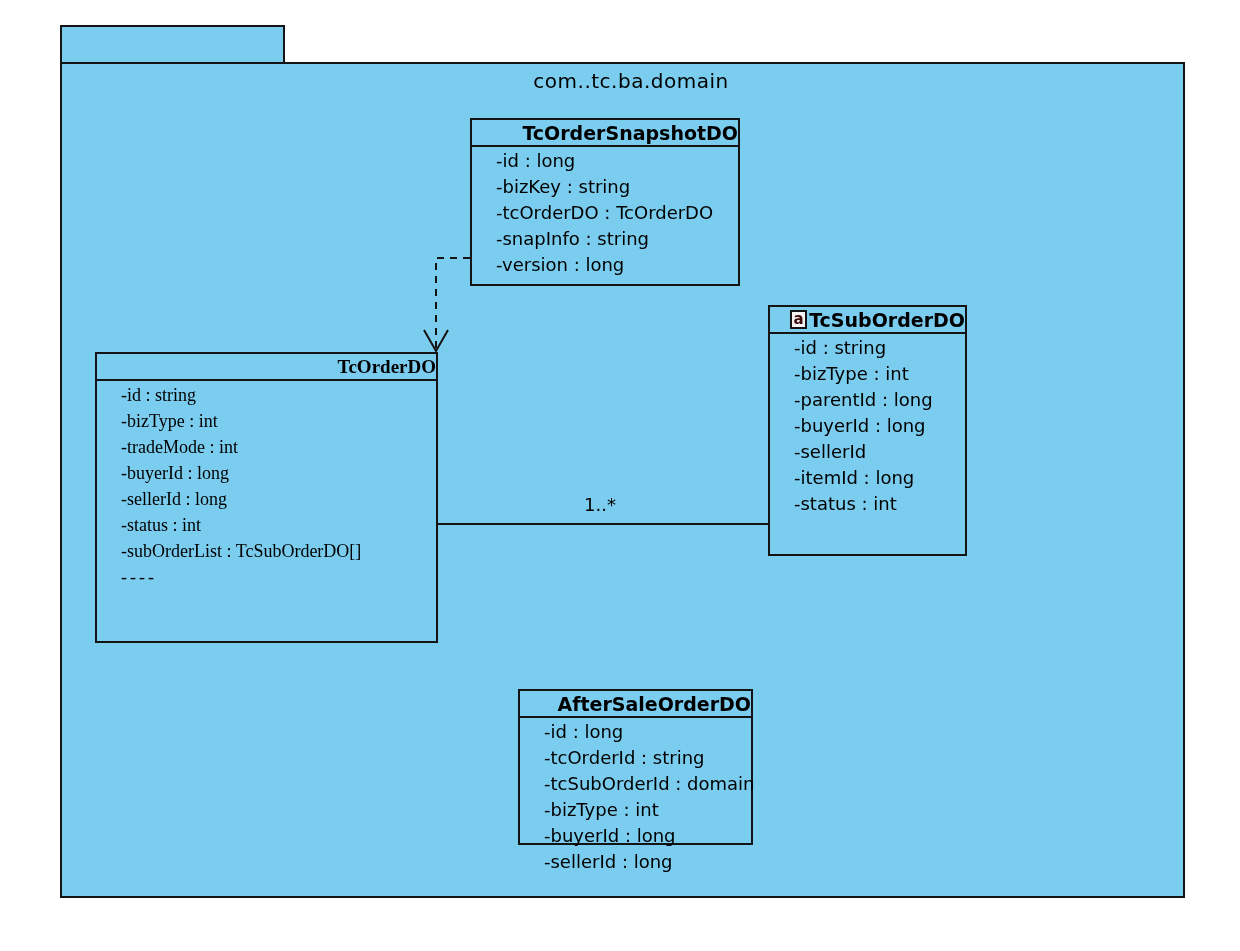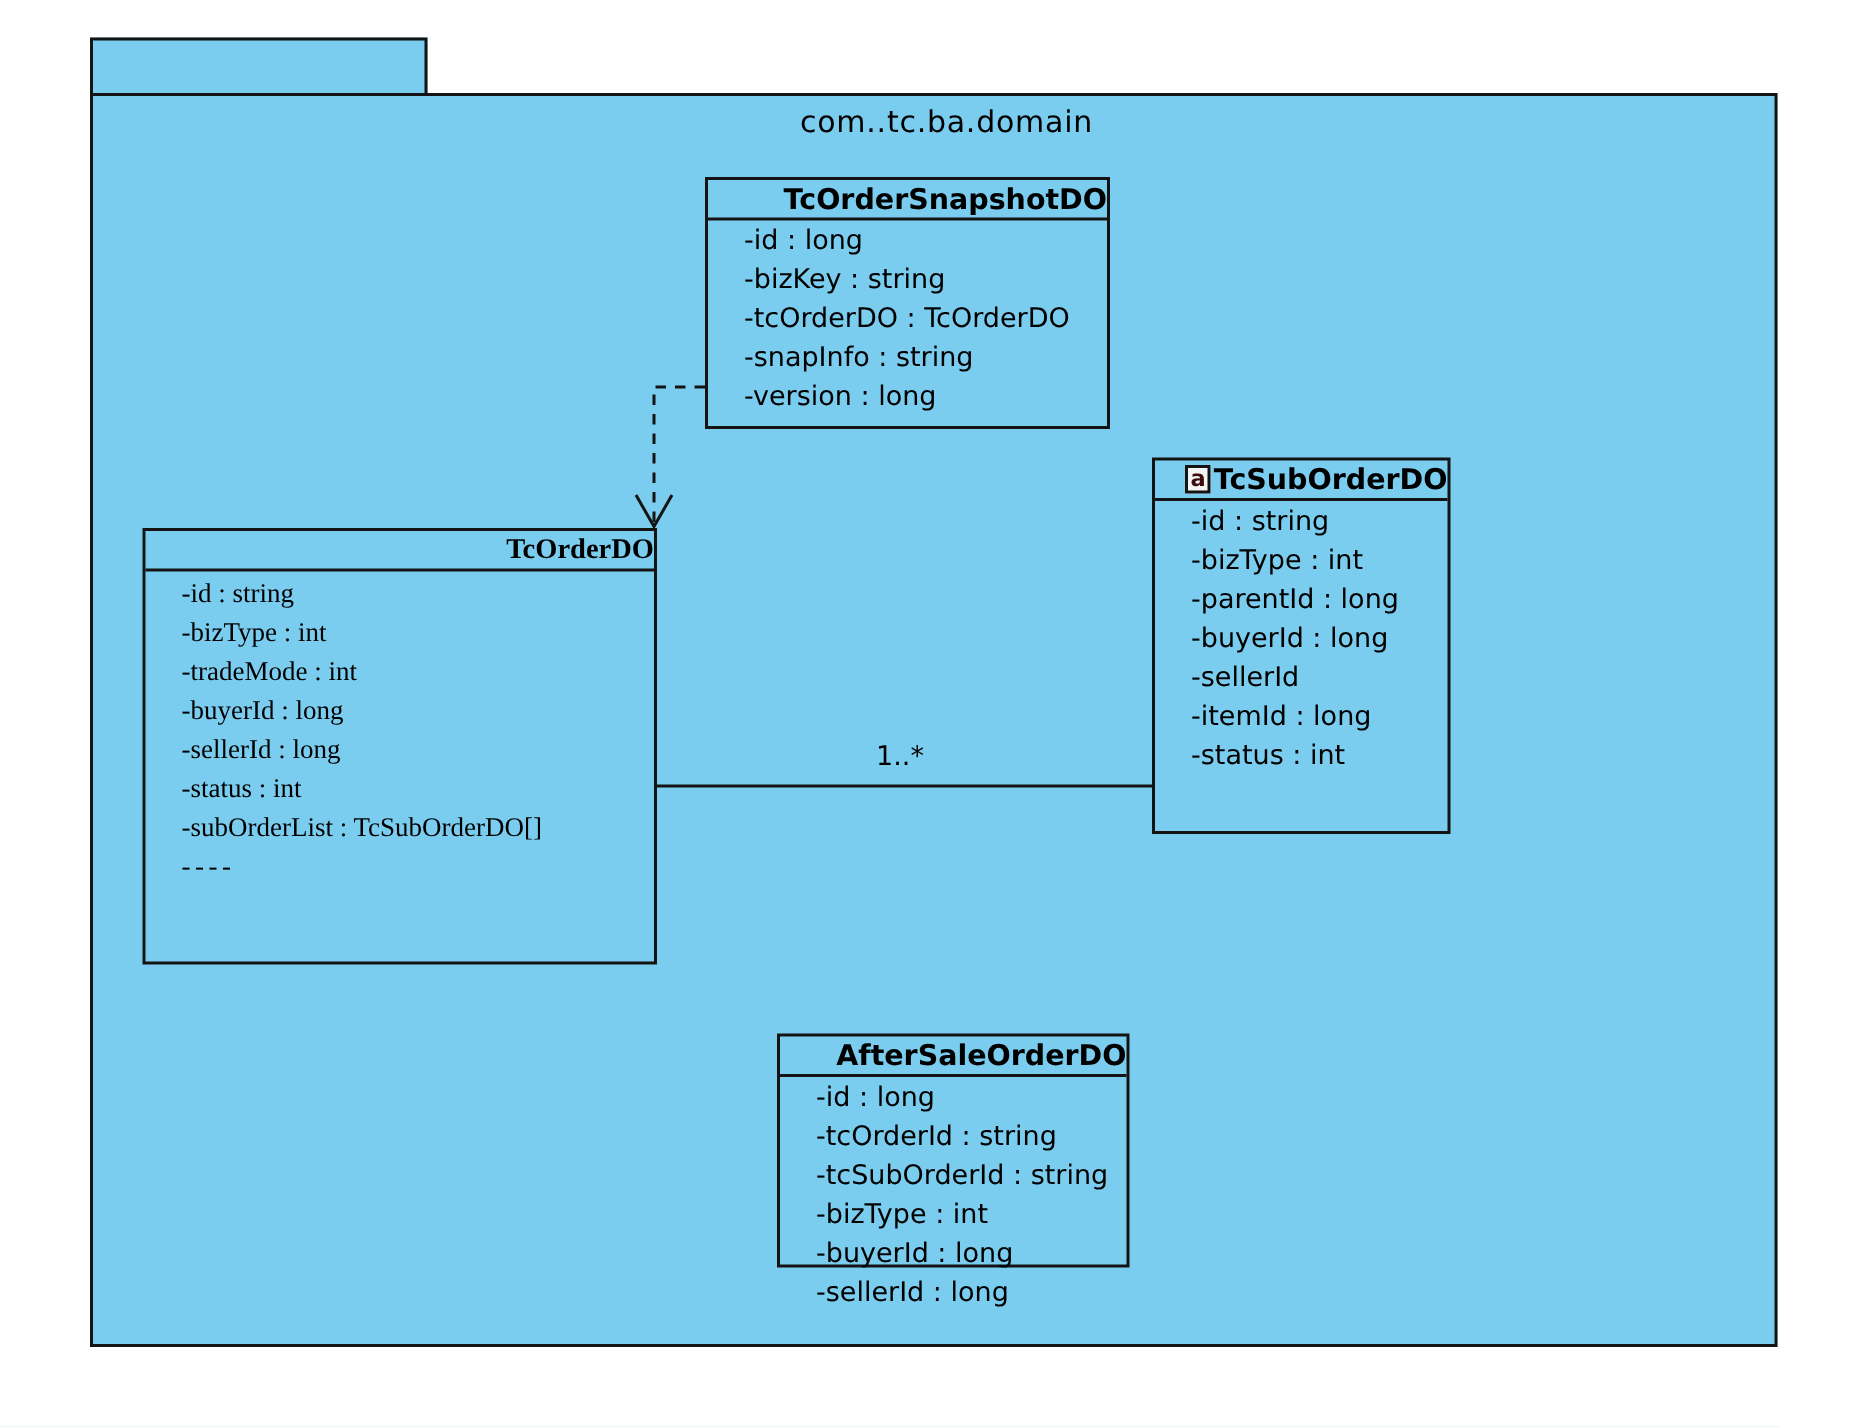--- a/index.html
+++ b/index.html
@@ -159,20 +159,20 @@
       </div>
   </div>
 
   <div class="class-box box-aftersale">
     <div class="class-title">
       <span>AfterSaleOrderDO</span>
     </div>
     <div class="class-attrs">
         <div class="attr-row">-id : long</div>
         <div class="attr-row">-tcOrderId : string</div>
-        <div class="attr-row">-tcSubOrderId : string</div>
+        <div class="attr-row">-tcSubOrderId : domain</div>
         <div class="attr-row">-bizType : int</div>
         <div class="attr-row">-buyerId : long</div>
         <div class="attr-row">-sellerId : long</div>
       </div>
   </div>
 
 </div>
 
 </body></html>

